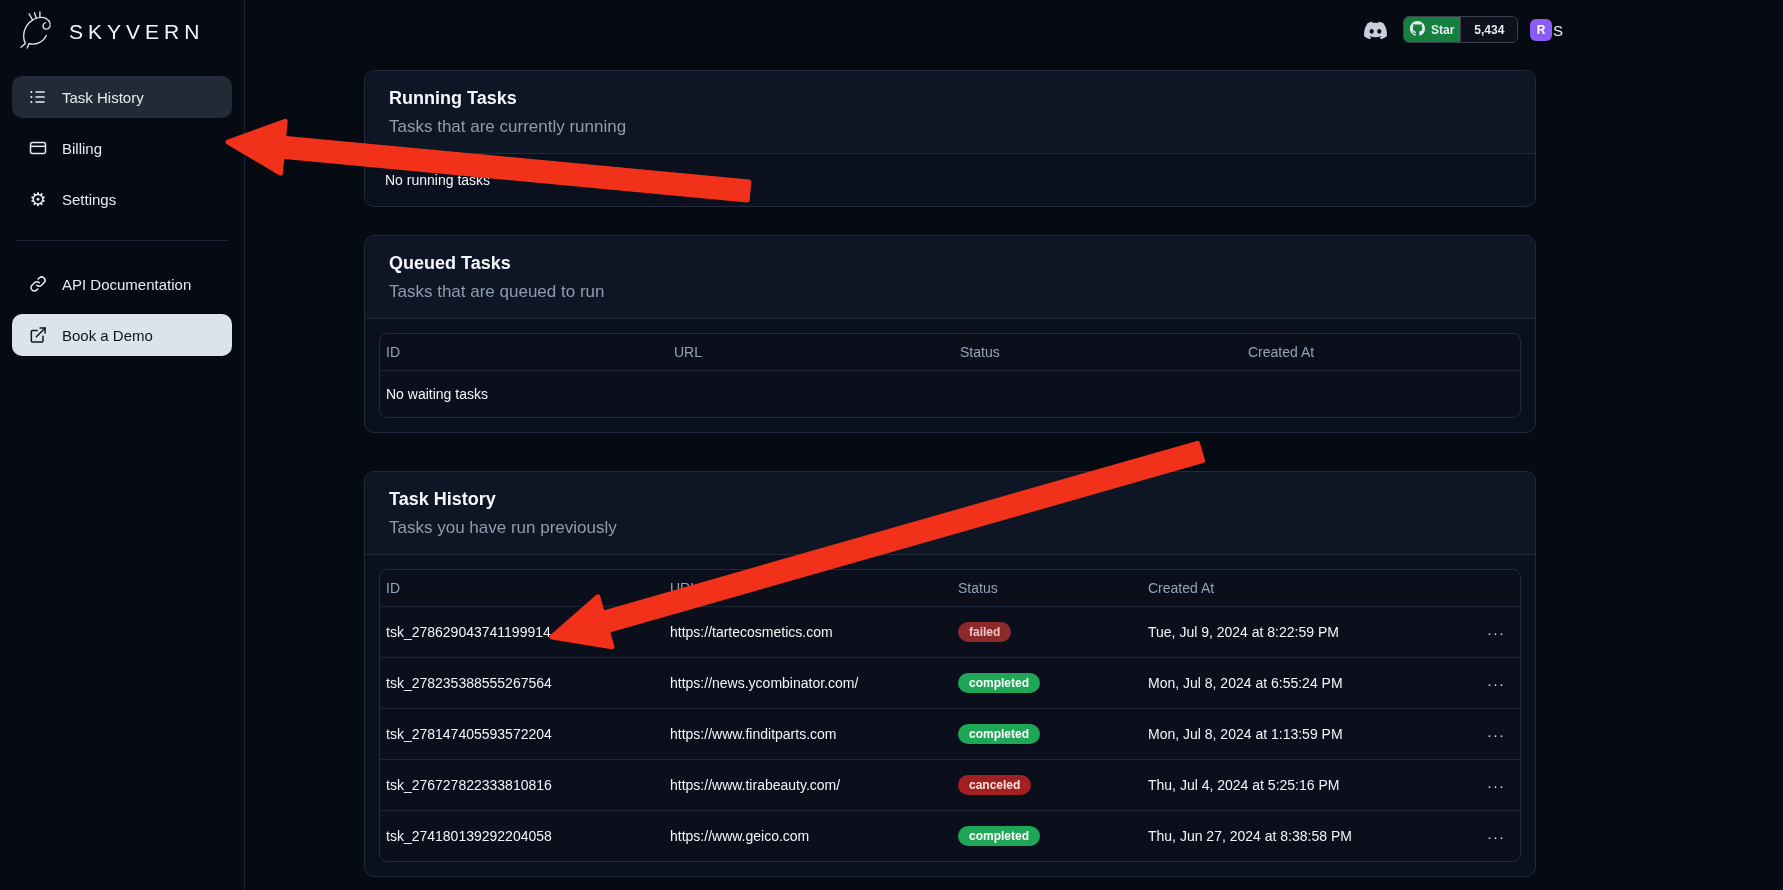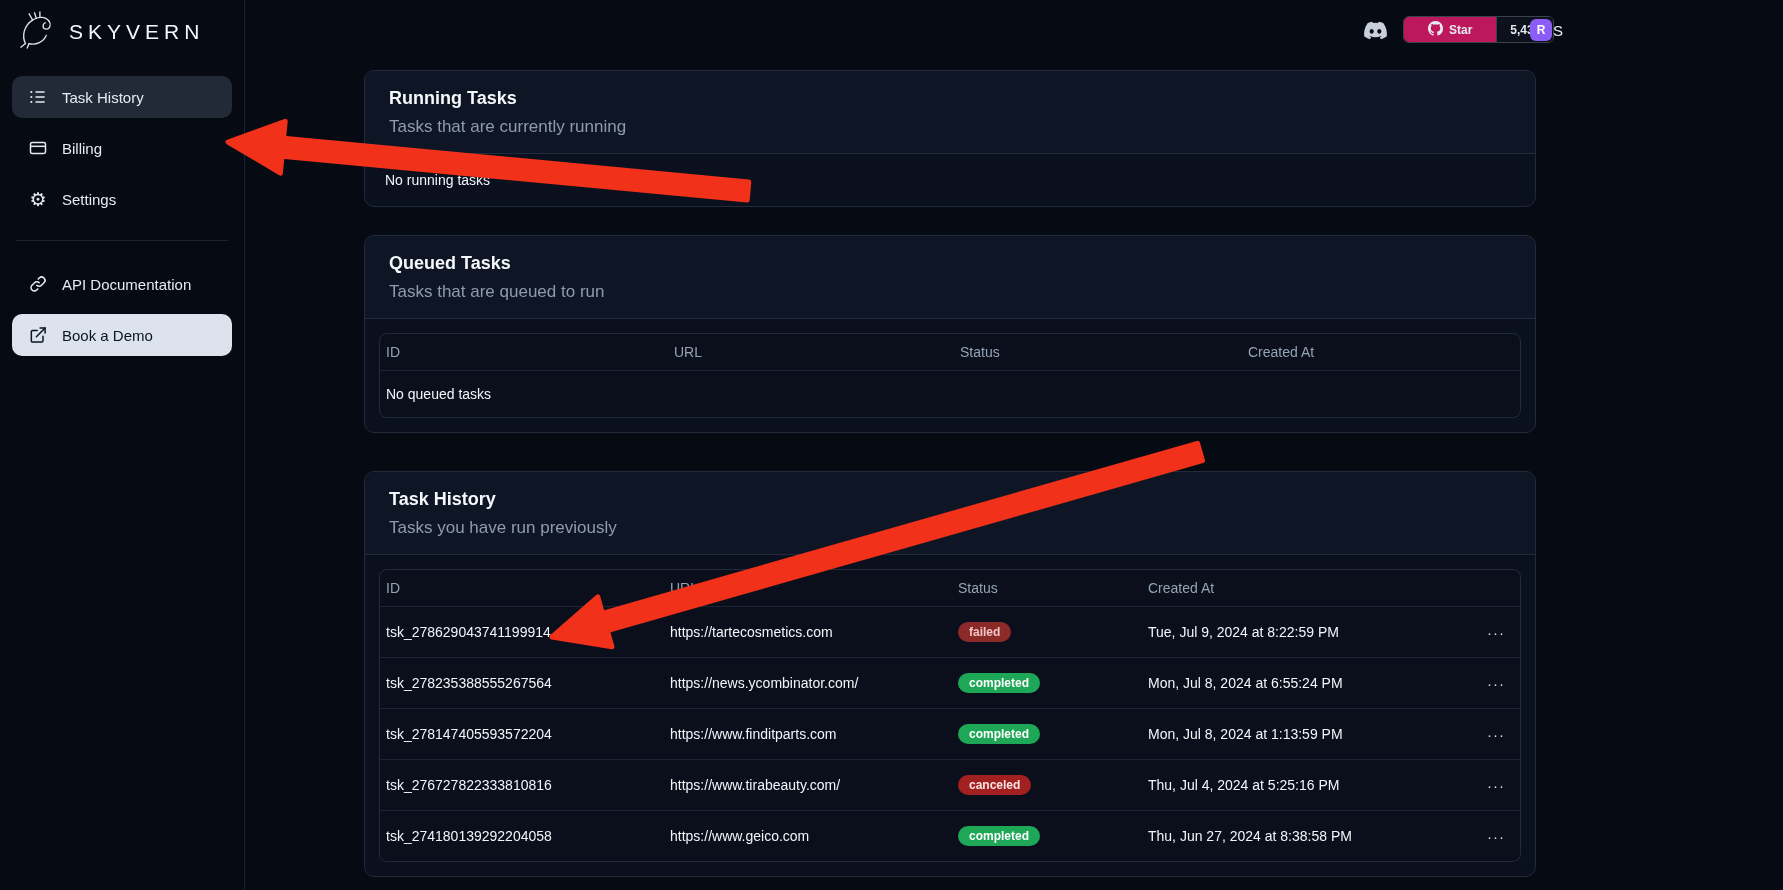--- a/index.html
+++ b/index.html
@@ -18,21 +18,21 @@
   .ico { width:20px; height:20px; display:flex; align-items:center; justify-content:center; flex:0 0 20px; }
   .uni { font-family:"DejaVu Sans", sans-serif; font-size:19px; line-height:20px; }
   .divider { height:1px; background:#1b2333; margin:20px 4px 22px; }
 
   
   .topbar { position:absolute; top:0; left:245px; right:0; height:60px; }
   .discord-btn { position:absolute; left:1118px; top:19px; cursor:pointer; color:#c7cfdb; }
   .gh { position:absolute; left:1158px; top:16px; display:flex; align-items:stretch; height:27px;
     border:1px solid #3a4250; border-radius:6px; overflow:hidden; font-size:12px; font-weight:700;
     color:#e6ebf2; cursor:pointer; }
-  .gh-left { display:flex; gap:6px; align-items:center; padding:0 24px; background:#be185d; }
+  .gh-left { display:flex; gap:6px; align-items:center; padding:0 6px; background:#15803d; }
   .gh-right { display:flex; align-items:center; padding:0 13px; background:#0c111c; border-left:1px solid #3a4250; }
   .avatar { position:absolute; left:1285px; top:19px; width:22px; height:22px; border-radius:6px;
     background:#8b5cf6; color:#fff; font-size:12px; font-weight:700; display:flex; align-items:center;
     justify-content:center; cursor:pointer; }
   .user-partial { position:absolute; left:1308px; top:22px; font-size:15px; color:#eef2f7; }
 
   
   .main { position:absolute; left:364px; top:70px; width:1172px; }
   .card { border:1px solid #222b3c; border-radius:10px; background:#0a101d; margin-bottom:28px; }
   .card.queued { margin-bottom:38px; }
@@ -170,21 +170,21 @@
     </div>
     <div class="card-body">
       <div class="table">
         <div class="trow grid-queue">
           <div class="th">ID</div>
           <div class="th">URL</div>
           <div class="th">Status</div>
           <div class="th">Created At</div>
         </div>
         <div class="trow">
-          <div class="td">No queued tasks</div>
+          <div class="td">No waiting tasks</div>
         </div>
       </div>
     </div>
   </section>
 
   <section class="card">
     <div class="card-head">
       <div class="card-title">Task History</div>
       <div class="card-sub">Tasks you have run previously</div>
     </div>

